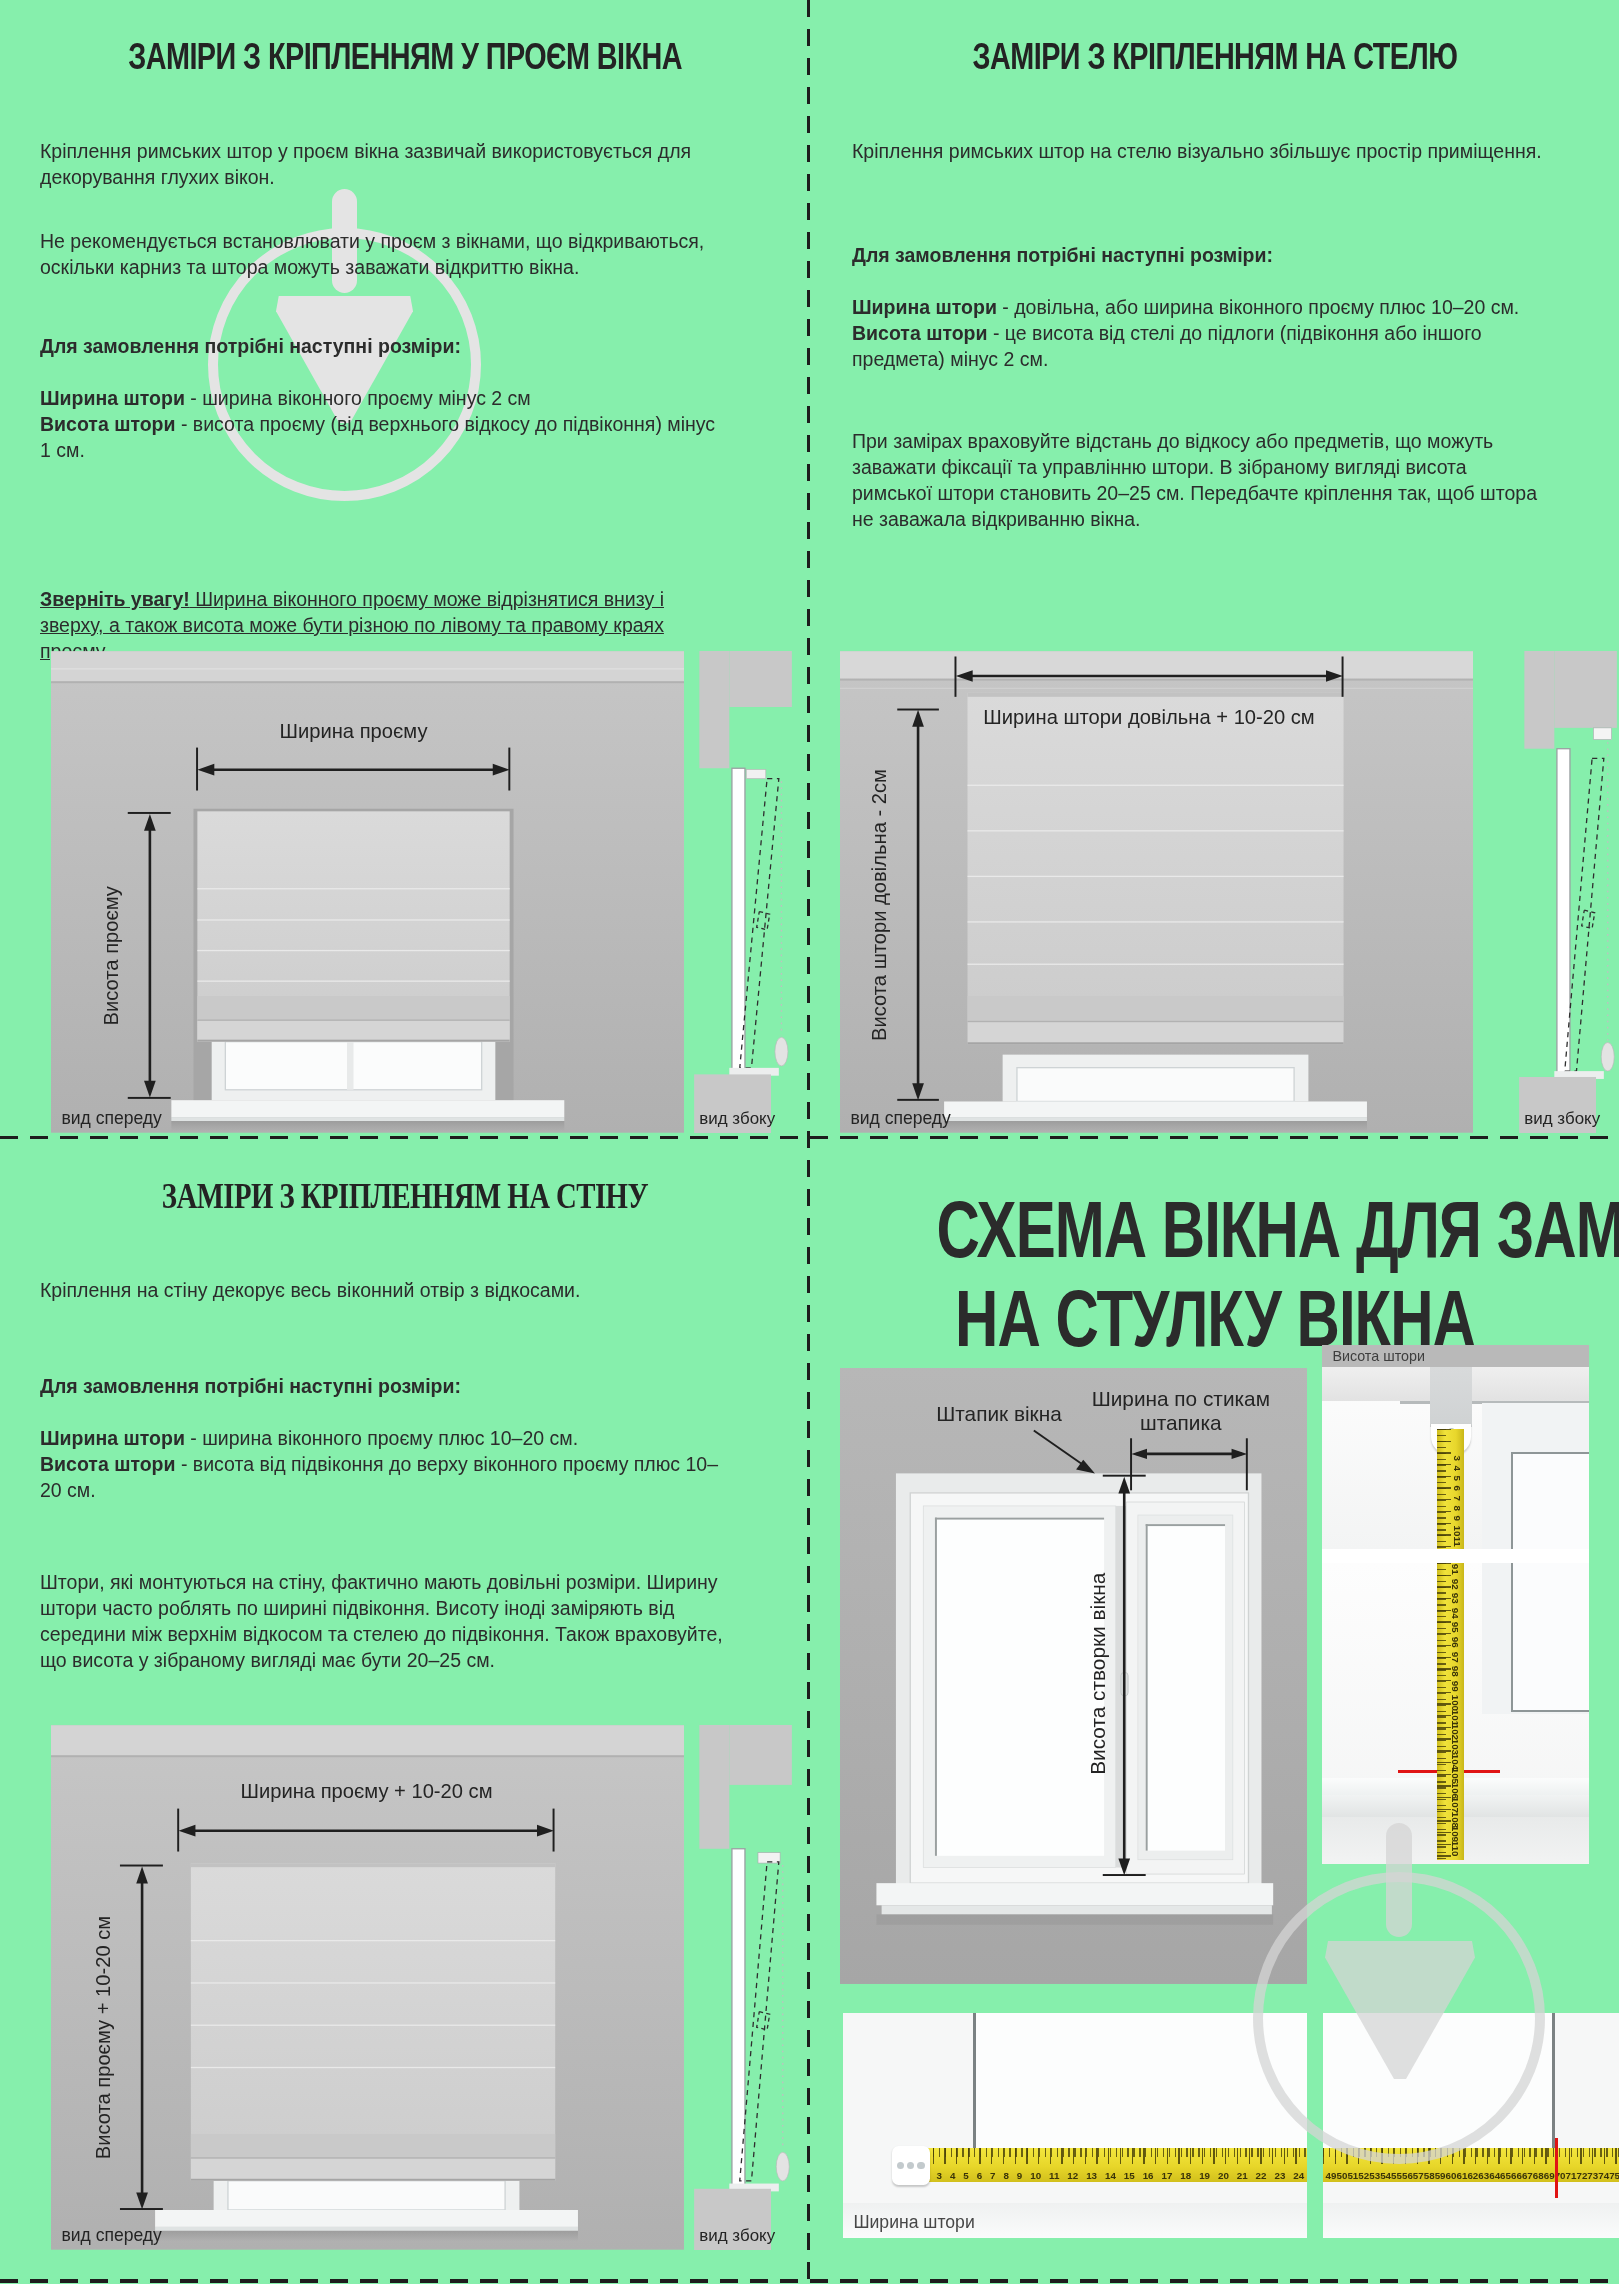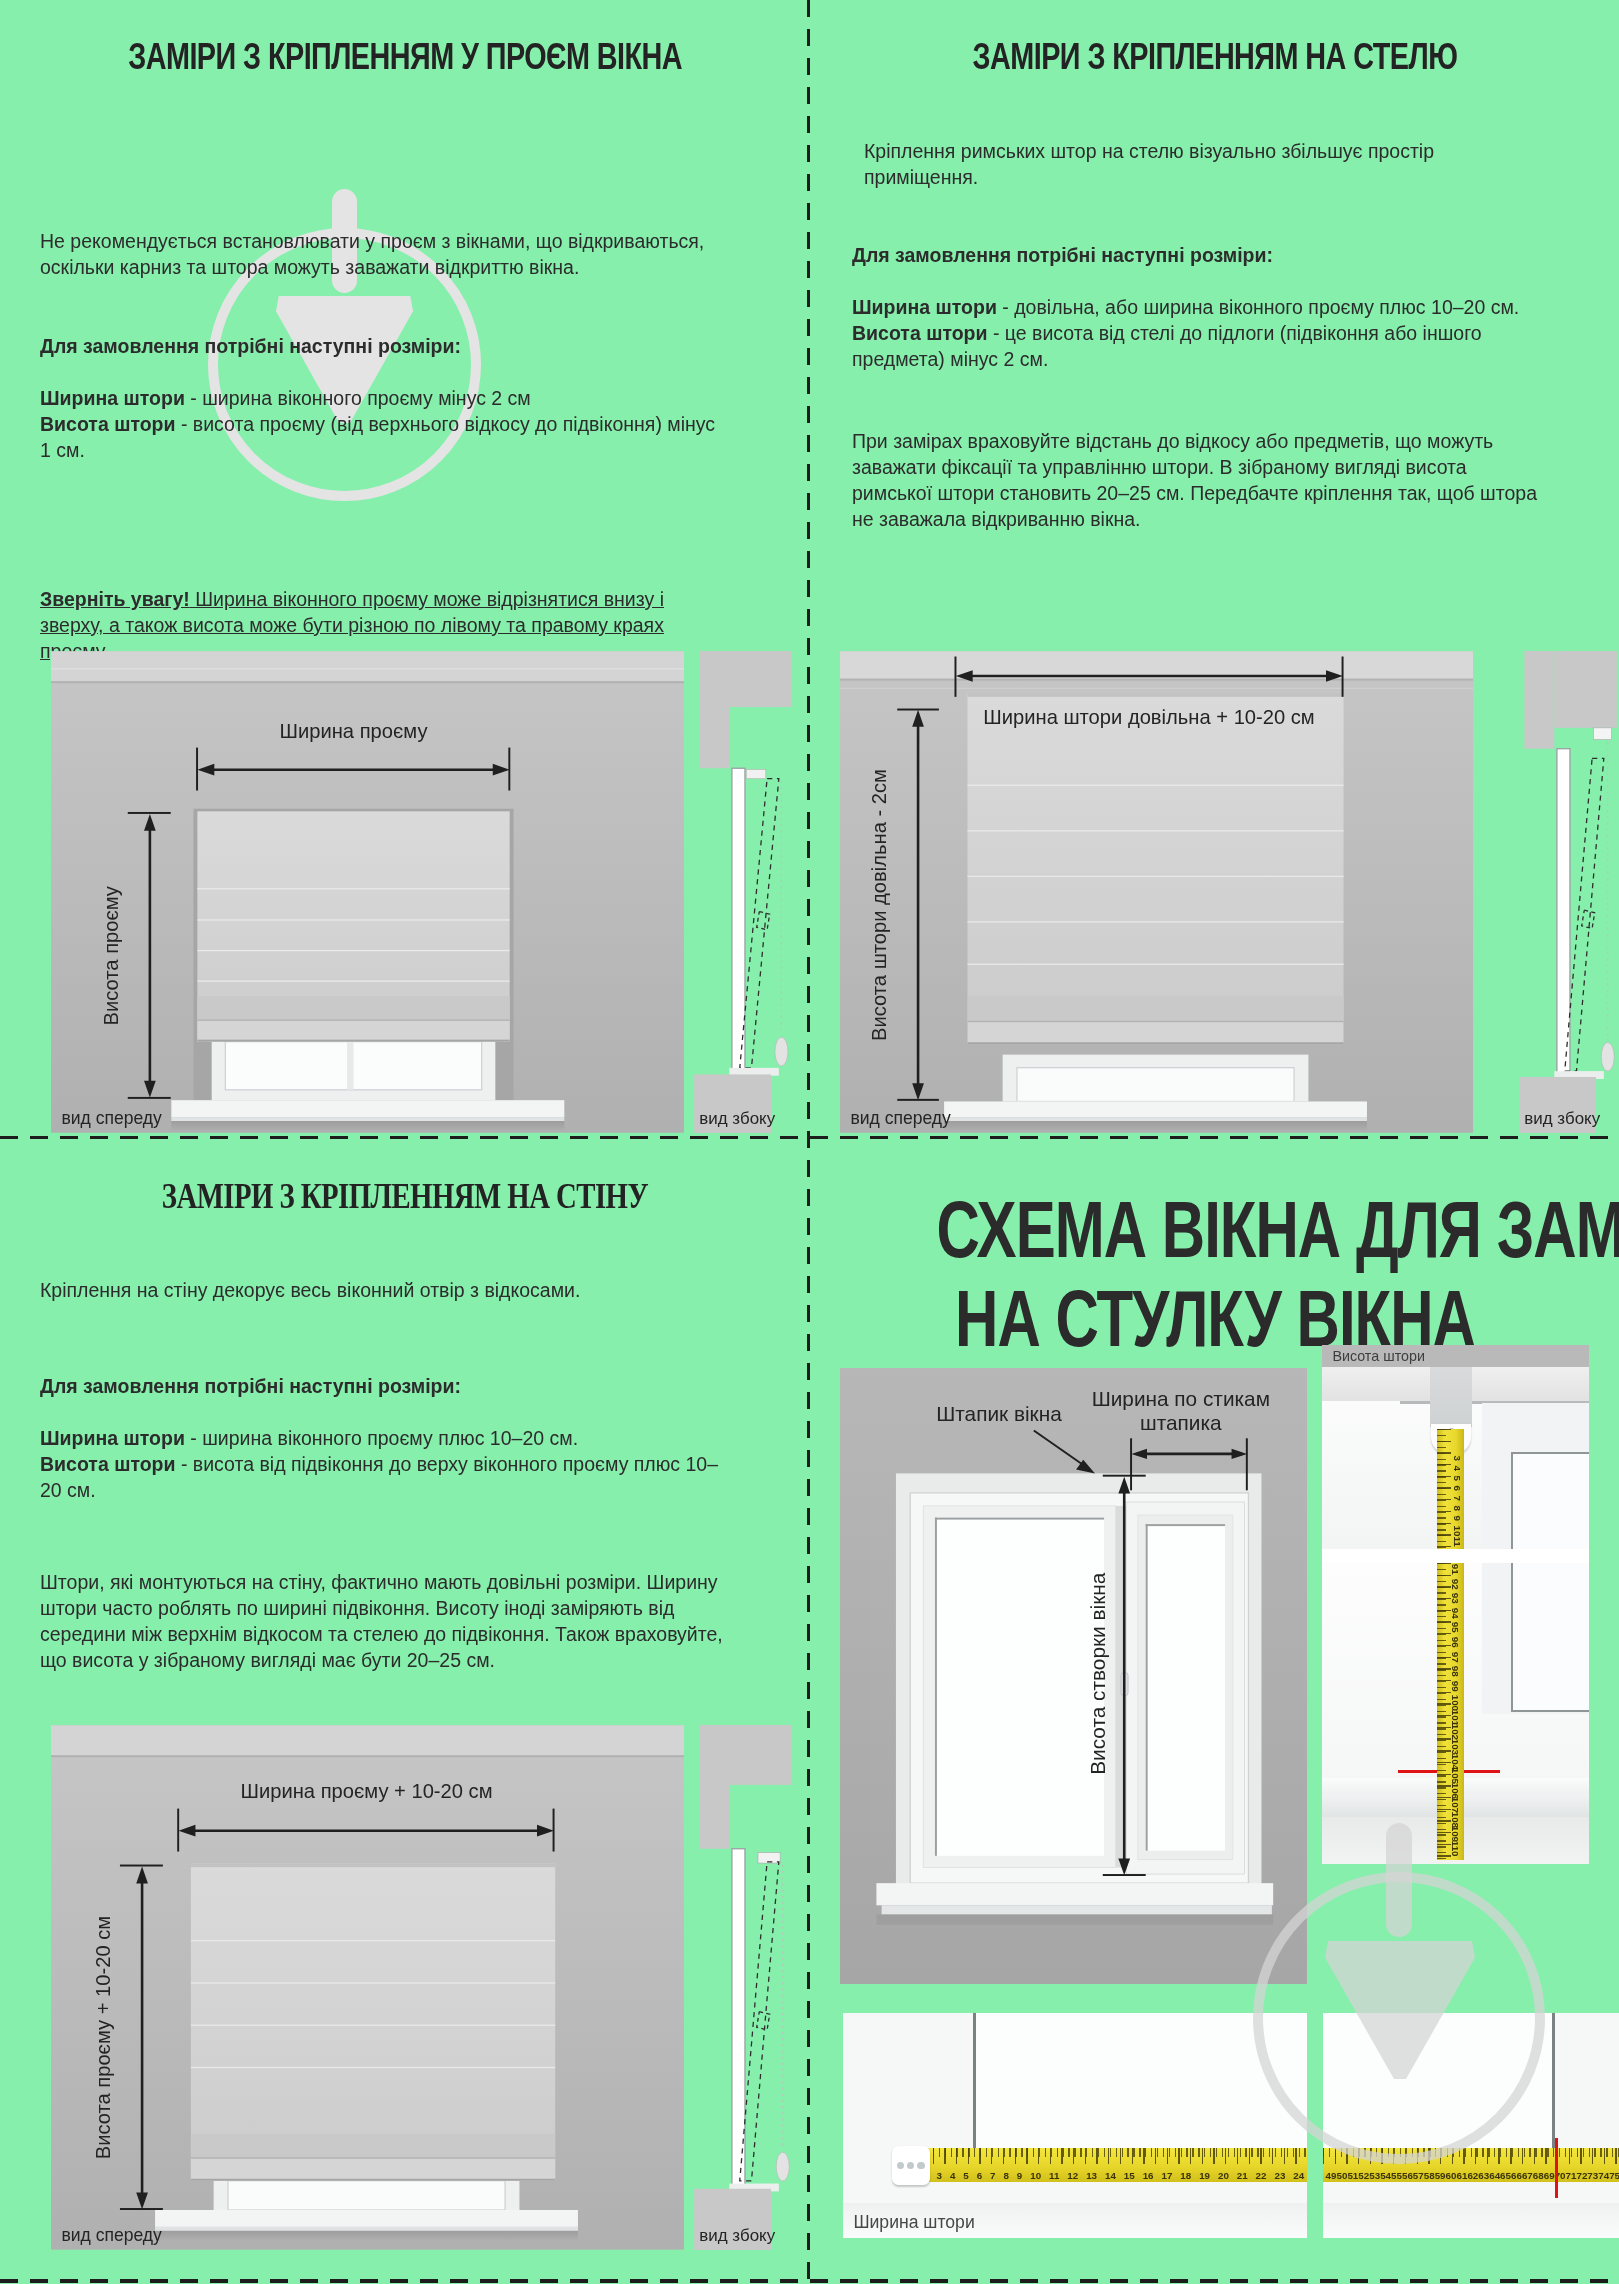--- a/index.html
+++ b/index.html
@@ -97,20 +97,21 @@
     <div class="blade" style="left:72px;top:118px;width:150px;height:138px;"></div>
   </div>
 
   <div class="vdiv"></div>
   <div class="hdiv"></div>
   <div class="hdiv bottom"></div>
 
   <section class="quad" style="left:0;top:0;width:810px;height:1136px;">
     <h2 class="sec" style="top:36px;"><span class="cond">ЗАМІРИ З КРІПЛЕННЯМ У ПРОЄМ ВІКНА</span></h2>
     <div class="copy" style="left:40px;top:0;width:690px;height:644px;">
+      <p style="top:138px;">Кріплення римських штор у проєм вікна зазвичай використовується для декорування глухих вікон.</p>
       <p style="top:228px;">Не рекомендується встановлювати у проєм з вікнами, що відкриваються, оскільки карниз та штора можуть заважати відкриттю вікна.</p>
       <p style="top:333px;"><span class="b">Для замовлення потрібні наступні розміри:</span></p>
       <p style="top:385px;"><span class="b">Ширина штори</span><span> - ширина віконного проєму мінус 2 см</span><br>
          <span class="b">Висота штори</span><span> - висота проєму (від верхнього відкосу до підвіконня) мінус 1 см.</span></p>
       <p style="top:586px;text-decoration:underline;"><span class="b">Зверніть увагу!</span><span> Ширина віконного проєму може відрізнятися внизу і зверху, а також висота може бути різною по лівому та правому краях проєму.</span></p>
     </div>
 
     <svg class="dia" style="left:51px;top:651px;" width="633" height="482" viewBox="0 0 973 740">
       <defs>
         <linearGradient id="gw1" x1="0" y1="0" x2="0" y2="1">
@@ -177,21 +178,21 @@
       <ellipse cx="134" cy="615" rx="10" ry="22" fill="#e3e3e3" stroke="#b8b8b8"></ellipse>
       <rect x="54" y="640" width="76" height="12" fill="#eceeee"></rect>
       <rect x="0" y="650" width="118" height="90" fill="#c8c8c8"></rect>
       <text x="8" y="726" font-size="26" fill="#3d3d3d">вид збоку</text>
     </svg>
   </section>
 
   <section class="quad" style="left:810px;top:0;width:810px;height:1136px;">
     <h2 class="sec" style="top:36px;"><span class="cond">ЗАМІРИ З КРІПЛЕННЯМ НА СТЕЛЮ</span></h2>
     <div class="copy" style="left:42px;top:0;width:690px;height:644px;">
-      <p style="top:138px;margin-left:12px;">Кріплення римських штор на стелю візуально збільшує простір приміщення.</p>
+      <p style="top:138px;">Кріплення римських штор на стелю візуально збільшує простір приміщення.</p>
       <p style="top:242px;"><span class="b">Для замовлення потрібні наступні розміри:</span></p>
       <p style="top:294px;"><span class="b">Ширина штори</span><span> - довільна, або ширина віконного проєму плюс 10–20 см.</span><br>
          <span class="b">Висота штори</span><span> - це висота від стелі до підлоги (підвіконня або іншого предмета) мінус 2 см.</span></p>
       <p style="top:428px;">При замірах враховуйте відстань до відкосу або предметів, що можуть заважати фіксації та управлінню штори. В зібраному вигляді висота римської штори становить 20–25 см. Передбачте кріплення так, щоб штора не заважала відкриванню вікна.</p>
     </div>
 
     <svg class="dia" style="left:30px;top:651px;" width="633" height="482" viewBox="0 0 973 740">
       <rect x="0" y="0" width="973" height="740" fill="url(#gw1)"></rect>
       <rect x="0" y="0" width="973" height="42" fill="#d8d8d8"></rect>
       <rect x="0" y="42" width="973" height="3" fill="#a0a0a0" opacity=".5"></rect>

